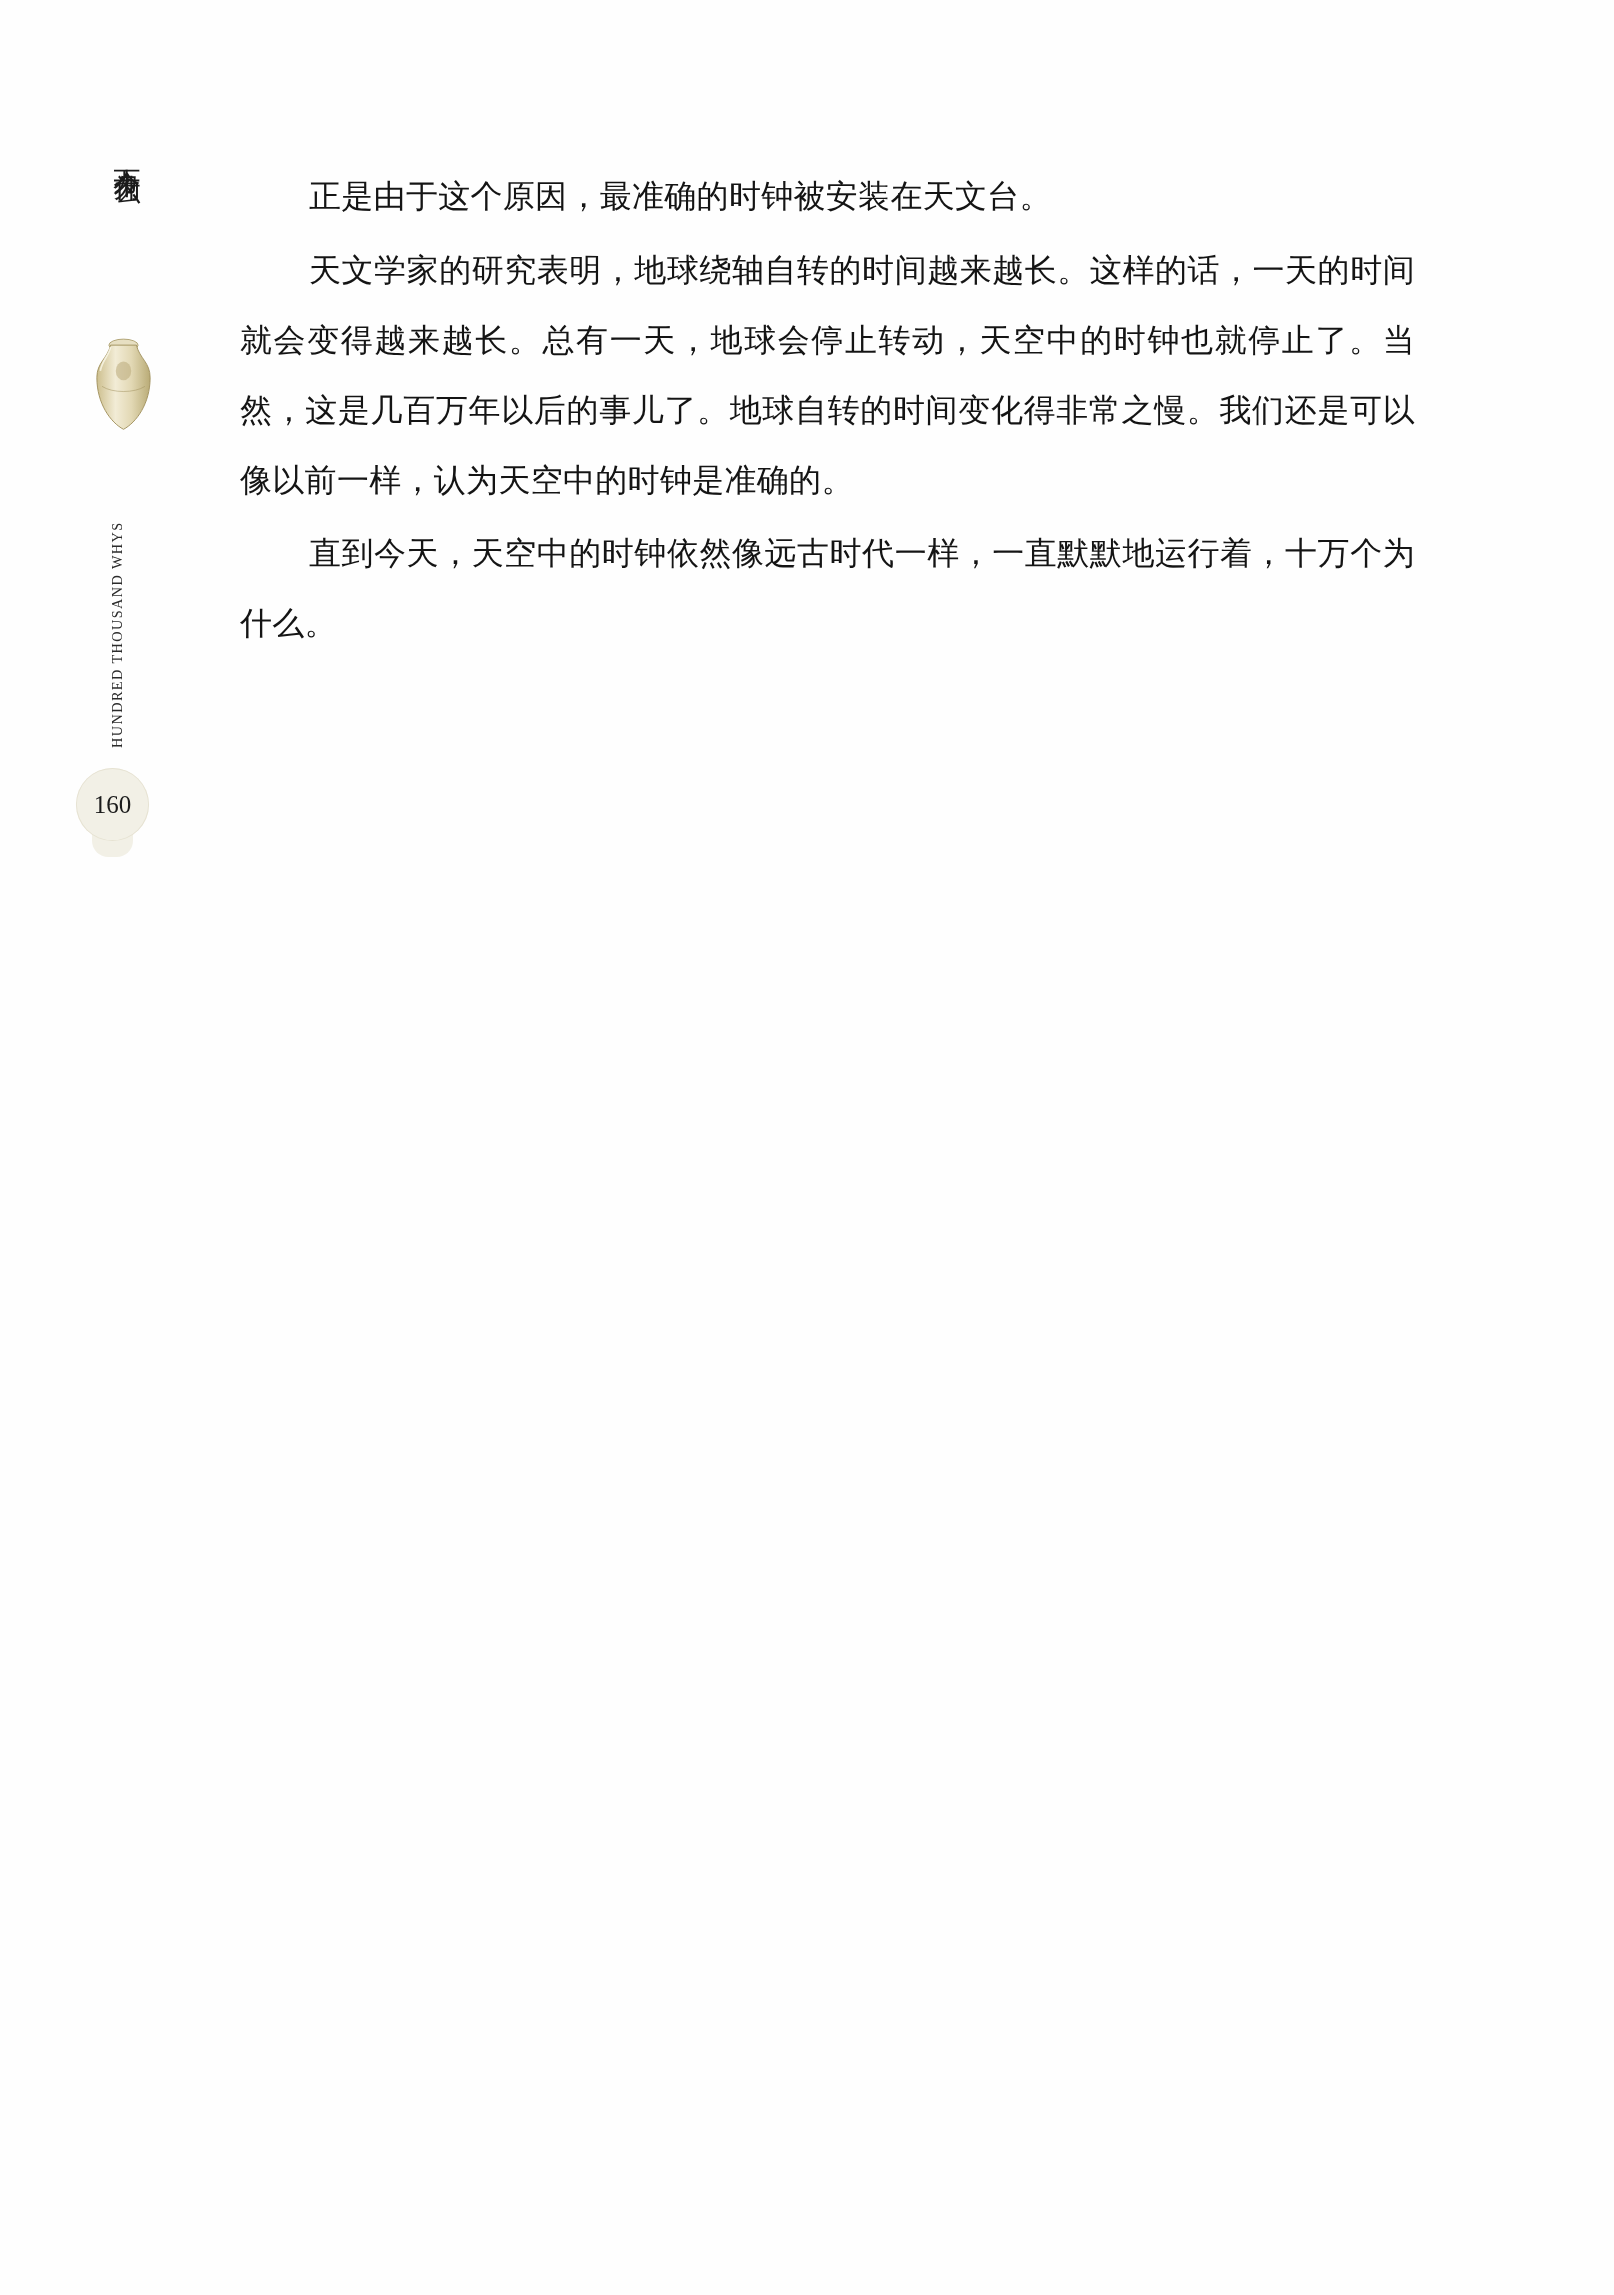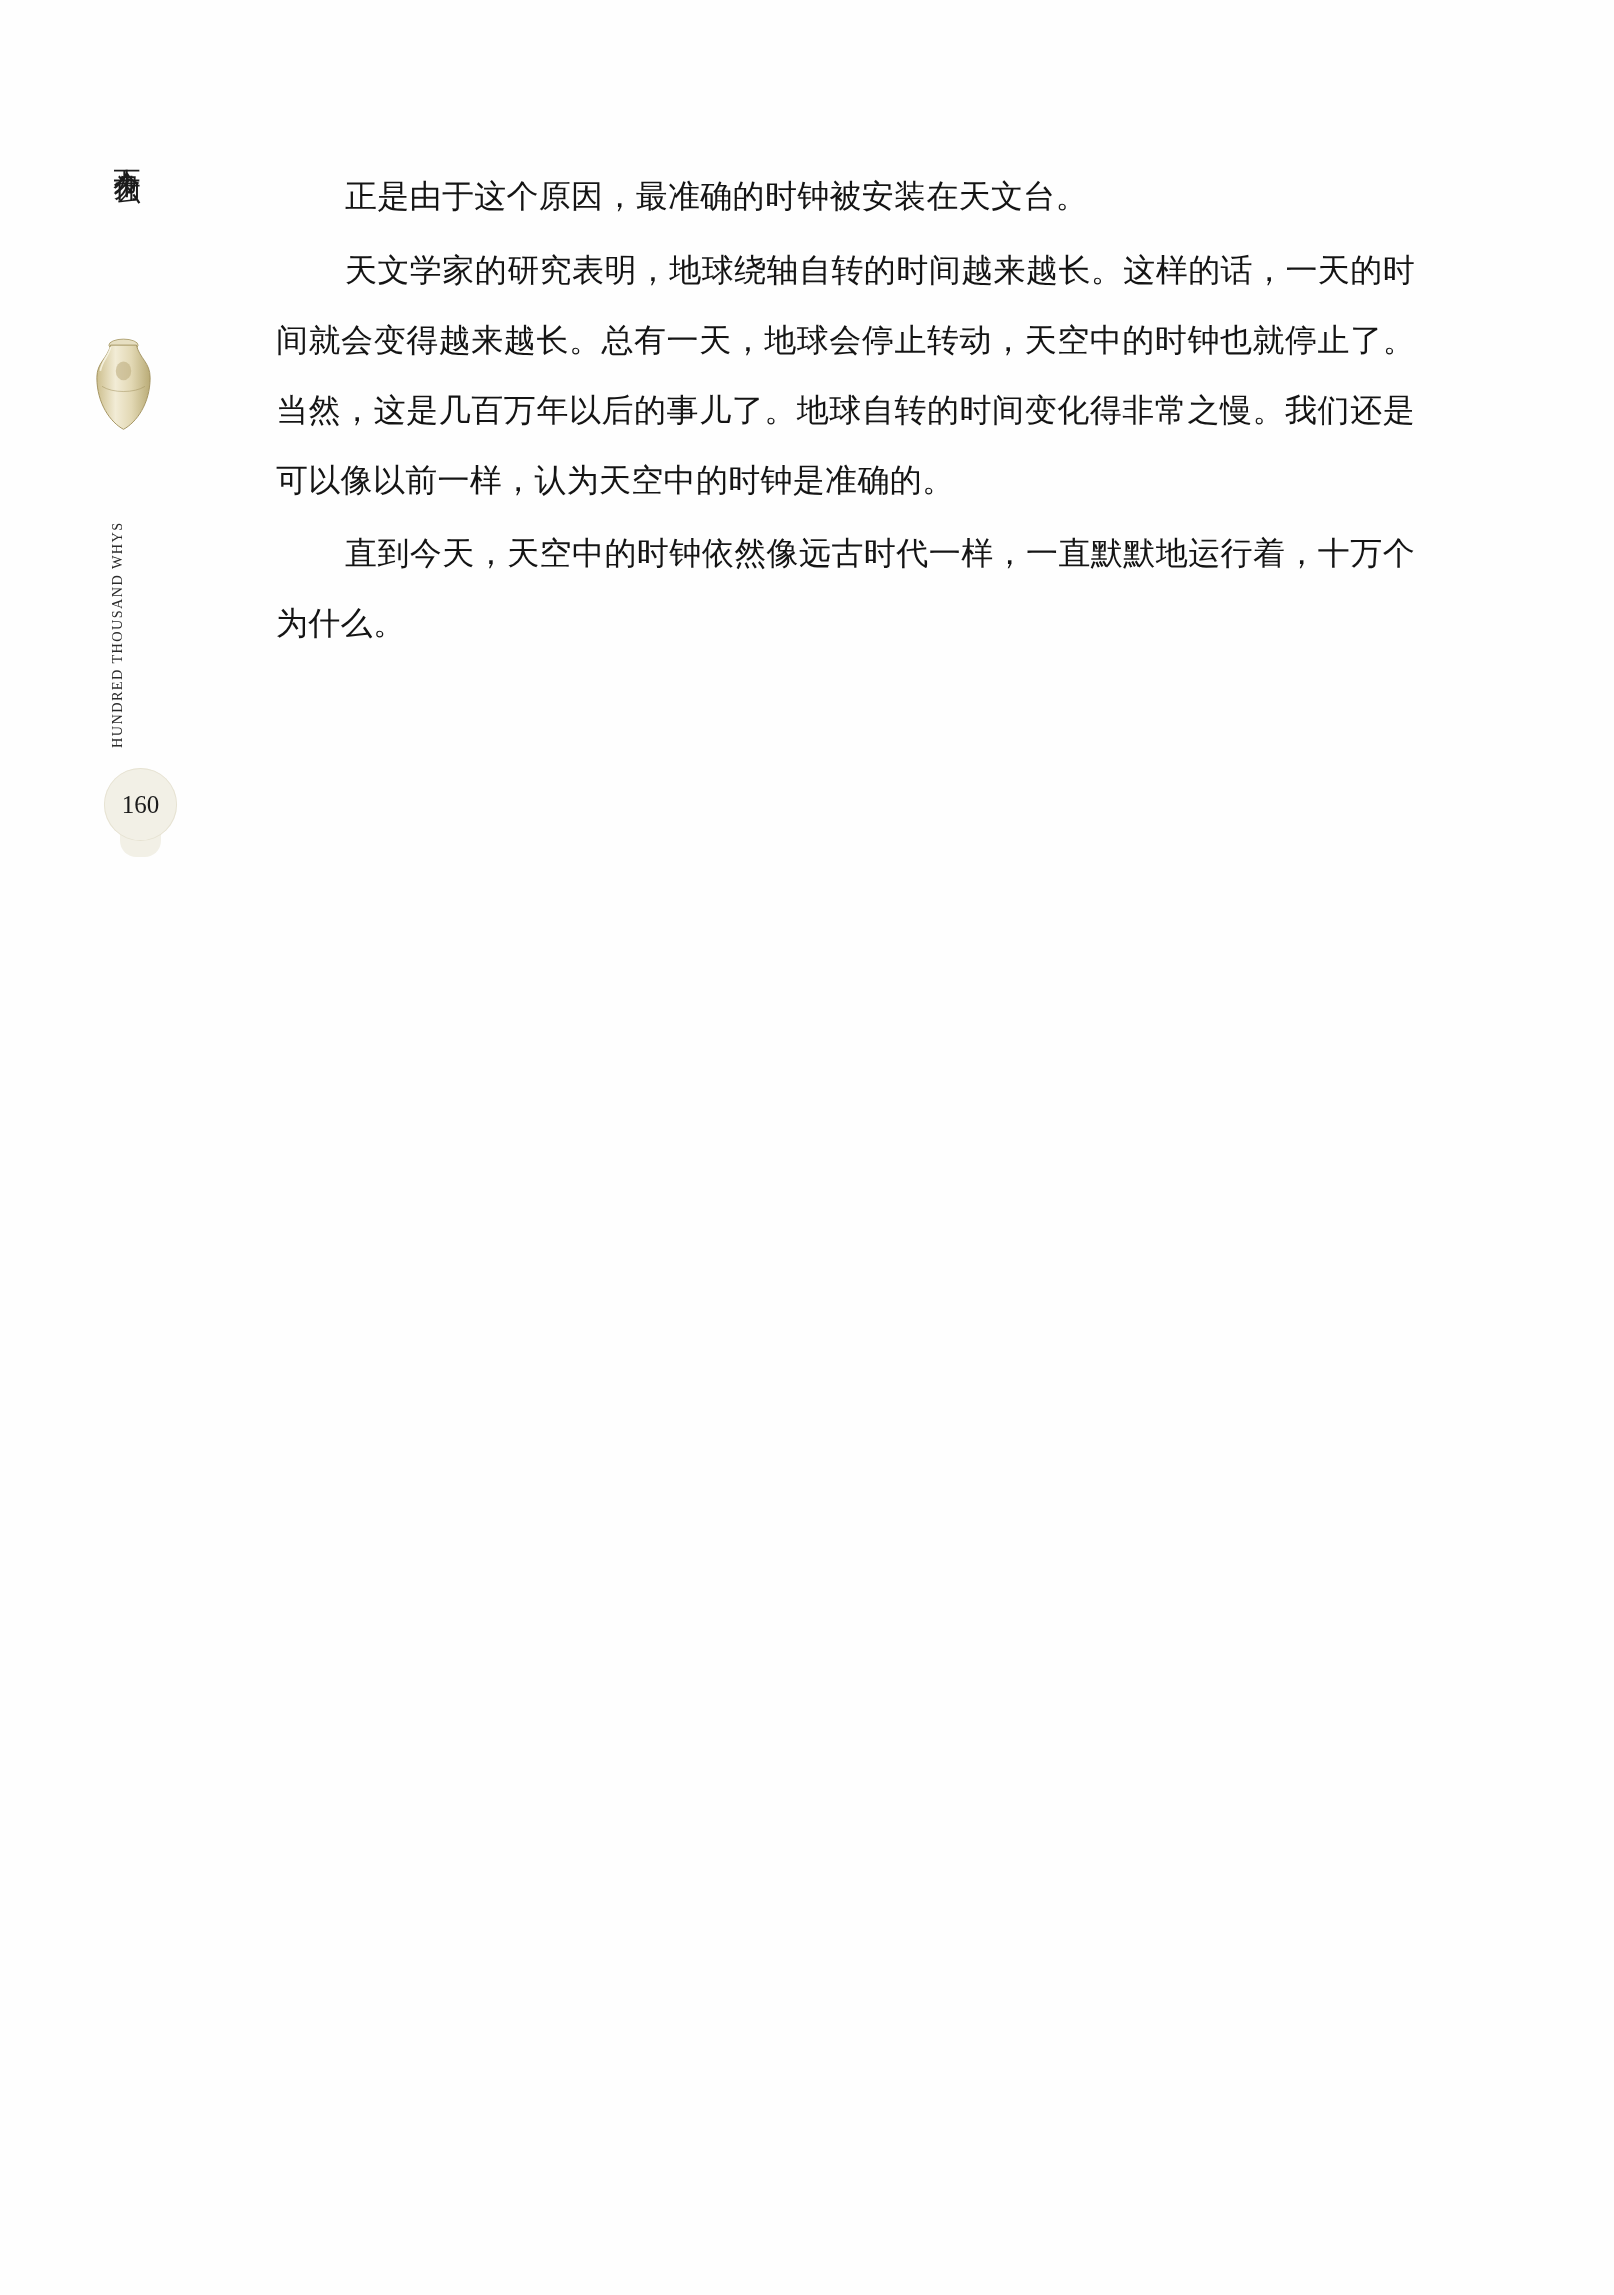--- a/index.html
+++ b/index.html
@@ -70,21 +70,21 @@
     color: #2b2b2b;
     writing-mode: vertical-rl;
     white-space: nowrap;
     transform: rotate(180deg);
     transform-origin: center;
   }
 
   
   #page-number-badge {
     position: absolute;
-    left: 28px;
+    left: 0;
     top: 621px;
     width: 73px;
     height: 93px;
   }
   #page-number-badge .shape {
     position: absolute;
     left: 0;
     top: 0;
     width: 73px;
     height: 73px;
@@ -128,21 +128,20 @@
     font-size: 32px;
     line-height: 70px;
     color: #141414;
     text-align: justify;
     text-justify: inter-character;
     margin: 0 0 3.5px 0;
     letter-spacing: 0.3px;
   }
   .para.indent {
     text-indent: 69px;
-    margin-left: 36px;
   }
 </style>
 </head>
 <body>
 
 <div id="page">
 
   <div id="sidebar">
 
     <div id="series-title-cn">十万个为什么</div>

